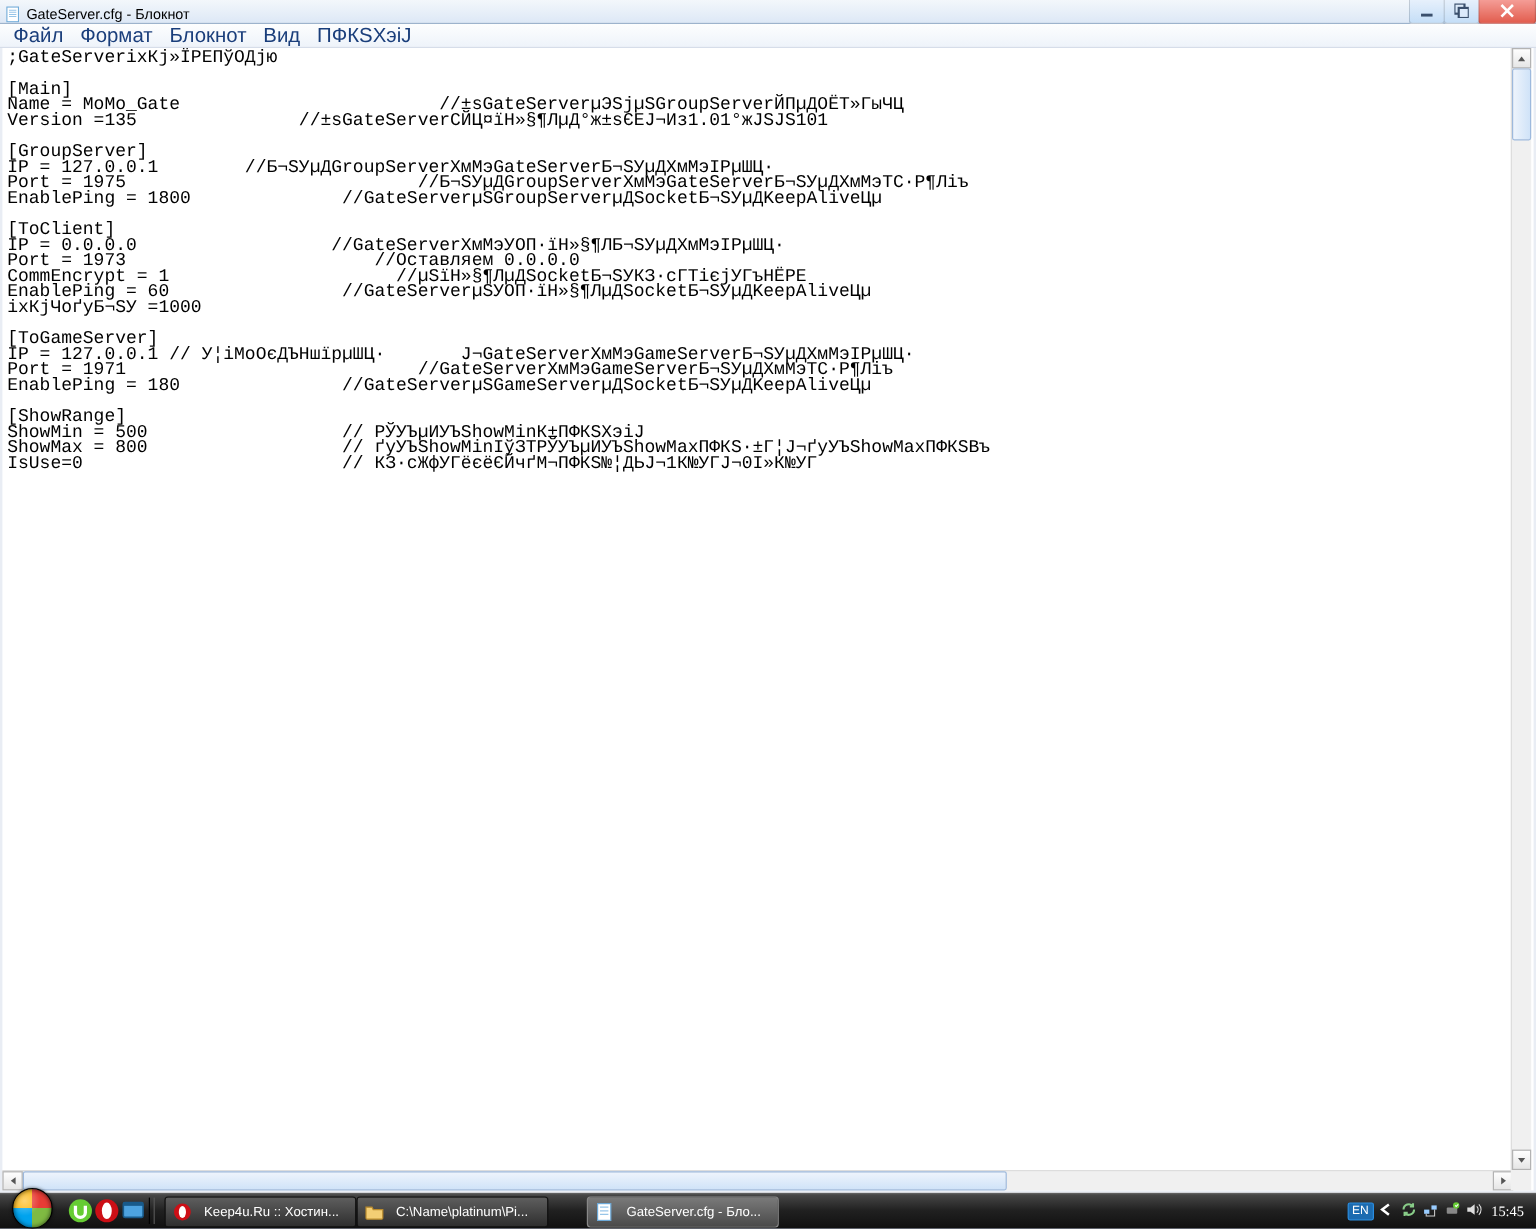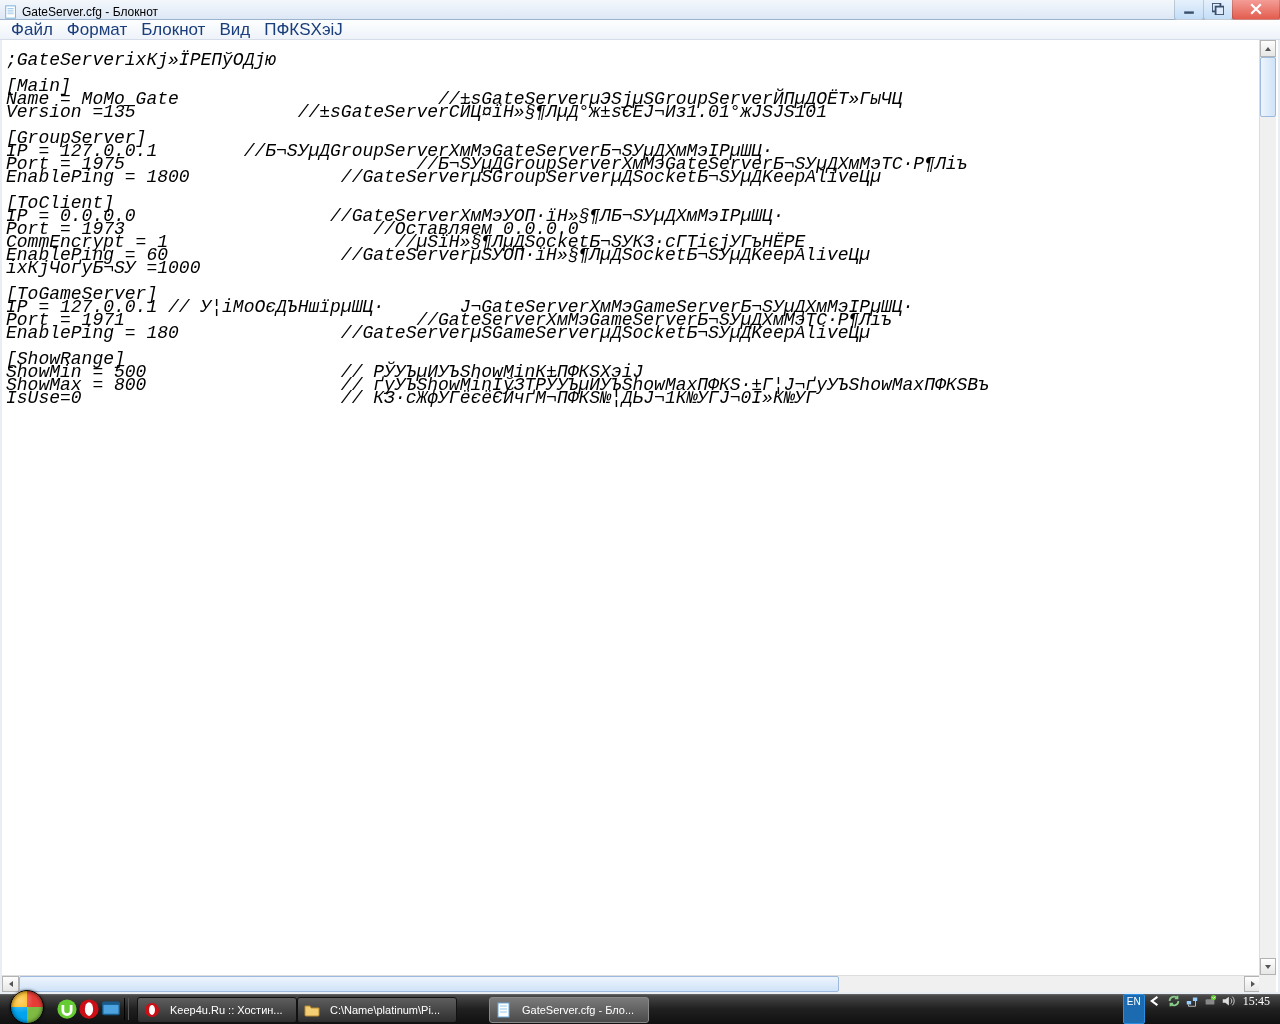--- a/index.html
+++ b/index.html
@@ -9,42 +9,42 @@
   .titlebar .icon { width: 14px; height: 14px; margin-right: 4px; display:inline-flex; align-items:center; justify-content:center; }
   .titlebar .title { font-size: 12px; color: #000; flex: 1; }
   .winbtns { display: flex; gap: 0; position:absolute; right:0; top:-1px; height:21px;}
   .winbtn { width: 30px; height: 21px; display: flex; align-items: center; justify-content: center; border: 1px solid rgba(0,0,0,0.15); border-top:none; border-radius: 0 0 3px 3px; margin-left:-1px;}
   .winbtn.min, .winbtn.max { background: linear-gradient(to bottom, #e8f1fc, #c4def7); }
   .winbtn.close { background: linear-gradient(to bottom, #f5a09a, #e25d4e); width:48px; }
   .winbtn svg { width: 12px; height: 12px; }
   .menubar { height: 20px; background: linear-gradient(to bottom, #fdfefe, #eef3fa); display: flex; align-items: center; padding: 0 4px; border-bottom: 1px solid #d6dde9; }
   .menuitem { padding: 2px 7px; font-size: 17px; color: #1a3e7b; cursor: default; }
   .editor-wrap { flex: 1; position: relative; background: #fff; border: 2px solid #e9edf4; border-top:none; display:flex; flex-direction:column;}
-  .editor { flex:1; padding: 14px 4px; font-family: "Courier New", monospace; font-size: 18px; line-height: 13px; white-space: pre; color: #000; overflow: hidden; border-right: 17px solid transparent; font-style: italic;}
+  .editor { flex:1; padding: 2px 4px; font-family: "Courier New", monospace; font-size: 15px; line-height: 13px; white-space: pre; color: #000; overflow: hidden; border-right: 17px solid transparent;}
   .vscroll { position:absolute; right:2px; top:0; bottom:17px; width:17px; background:#f0f0f0; border-left:1px solid #ddd;}
   .vscroll .btn { height:17px; background:linear-gradient(to bottom,#fefefe,#e6e6e6); border:1px solid #b3b3b3; display:flex;align-items:center;justify-content:center;}
   .vscroll .btn.down{position:absolute;bottom:0;left:0;right:0;}
   .vscroll .thumb { position:absolute; top:17px; left:0; right:0; height:60px; background:linear-gradient(to right,#eef4fc,#d0e3f8); border:1px solid #9db9dd; border-radius:2px;}
   .hscroll { height:17px; background:#f0f0f0; border-top:1px solid #ddd; position:relative; margin-right:17px;}
   .hscroll .btn { width:17px; height:100%; background:linear-gradient(to bottom,#fefefe,#e6e6e6); border:1px solid #b3b3b3; display:inline-flex;align-items:center;justify-content:center; float:left;}
   .hscroll .btn.right{float:right;}
   .hscroll .thumb { position:absolute; left:17px; top:0; bottom:0; width:820px; background:linear-gradient(to bottom,#eef4fc,#d0e3f8); border:1px solid #9db9dd; border-radius:2px;}
   .scroll-corner{position:absolute;right:2px;bottom:0;width:17px;height:17px;background:#f0f0f0;}
 
   .taskbar { width: 1280px; height: 30px; background: linear-gradient(to bottom, #6b6b6b 0%, #464646 6%, #202020 50%, #101010 100%); display: flex; align-items: stretch; position: relative; }
   .start { width: 54px; display: flex; align-items: center; justify-content: center; }
   .orb { width: 34px; height: 34px; margin-top:-4px; border-radius: 50%; background: radial-gradient(circle at 30% 30%, #fff6, #0000 40%), conic-gradient(#e73c36 0 90deg, #7fba42 90deg 180deg, #00a3ee 180deg 270deg, #fdb813 270deg 360deg); border: 1px solid #000; box-shadow: inset 0 0 4px #000a, 0 0 3px #000a; }
   .ql { display: flex; align-items: center; gap: 0; padding: 0 2px; }
   .ql .qbtn { width: 22px; height: 28px; display: flex; align-items: center; justify-content: center; }
   .ql .sep { width: 5px; height: 22px; border-left: 1px solid #000; border-right: 1px solid #555; margin: 0 2px; }
   .tasks { display: flex; align-items: center; gap: 0; padding-left: 4px; flex:1;}
   .task { height: 26px; min-width: 160px; max-width: 160px; display: flex; align-items: center; gap: 10px; padding: 0 6px; margin-top:2px; border-radius: 3px; background: linear-gradient(to bottom, #5e5e5e, #2e2e2e); border: 1px solid #111; color: #fff; font-size: 11px; overflow: hidden; white-space: nowrap; margin-right:0;}
   .task.active { background: linear-gradient(to bottom, #7a7a7a, #4a4a4a); border-color:#888;margin-left:32px;}
   .task .ticon { width: 16px; height: 16px; flex-shrink: 0; }
-  .tray { display: flex; gap: 4px; padding: 0 6px; color: #fff; font-size: 11px; }
+  .tray { display: flex; align-items: center; gap: 4px; padding: 0 6px; color: #fff; font-size: 11px; }
   .lang { background: #1c6bb0; border:1px solid #2a8de0; padding: 1px 3px; font-size: 10px; border-radius:2px;}
   .tray svg{width:14px;height:14px;}
   .clock { font-size: 12px; padding: 0 4px; font-family: Liberation Serif, serif; }
   .arrow{fill:#555;}
 </style>
 </head>
 <body>
 
 <div class="window">
   <div class="titlebar">

